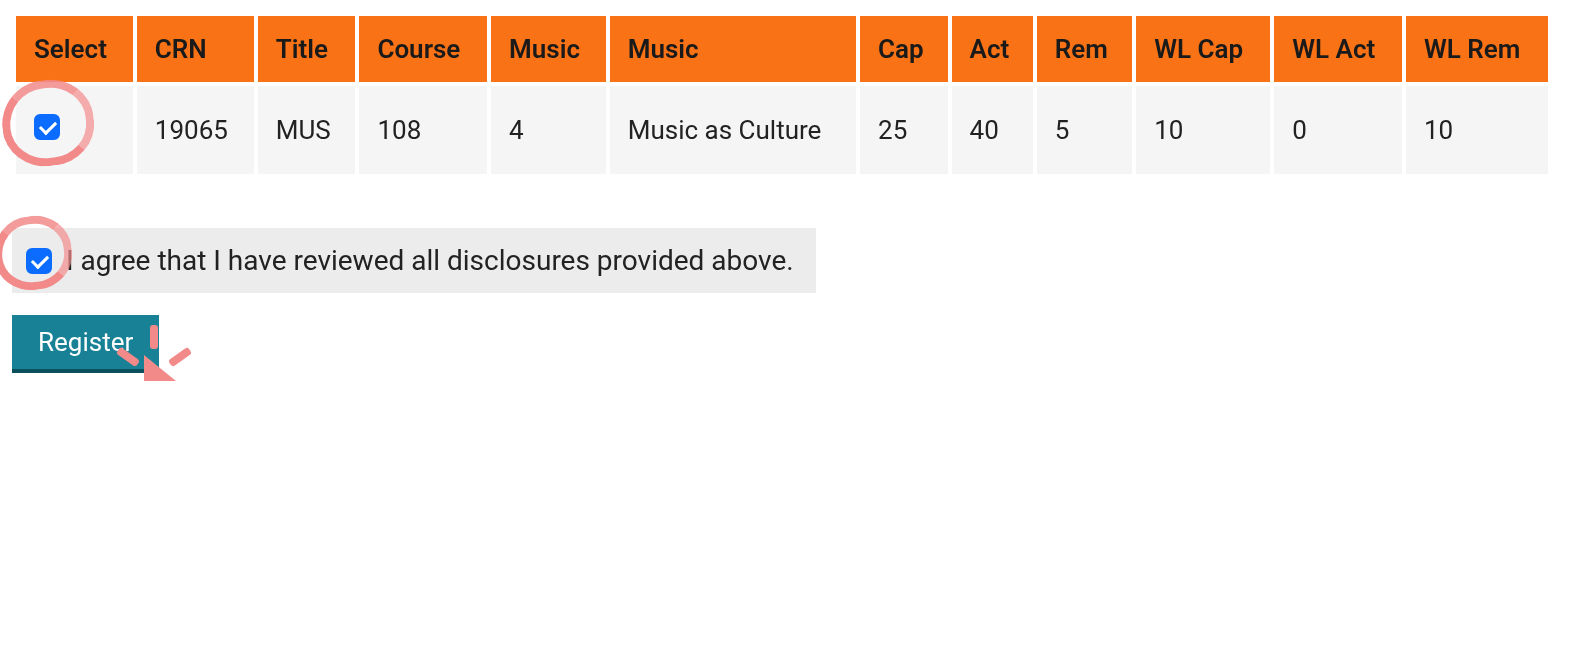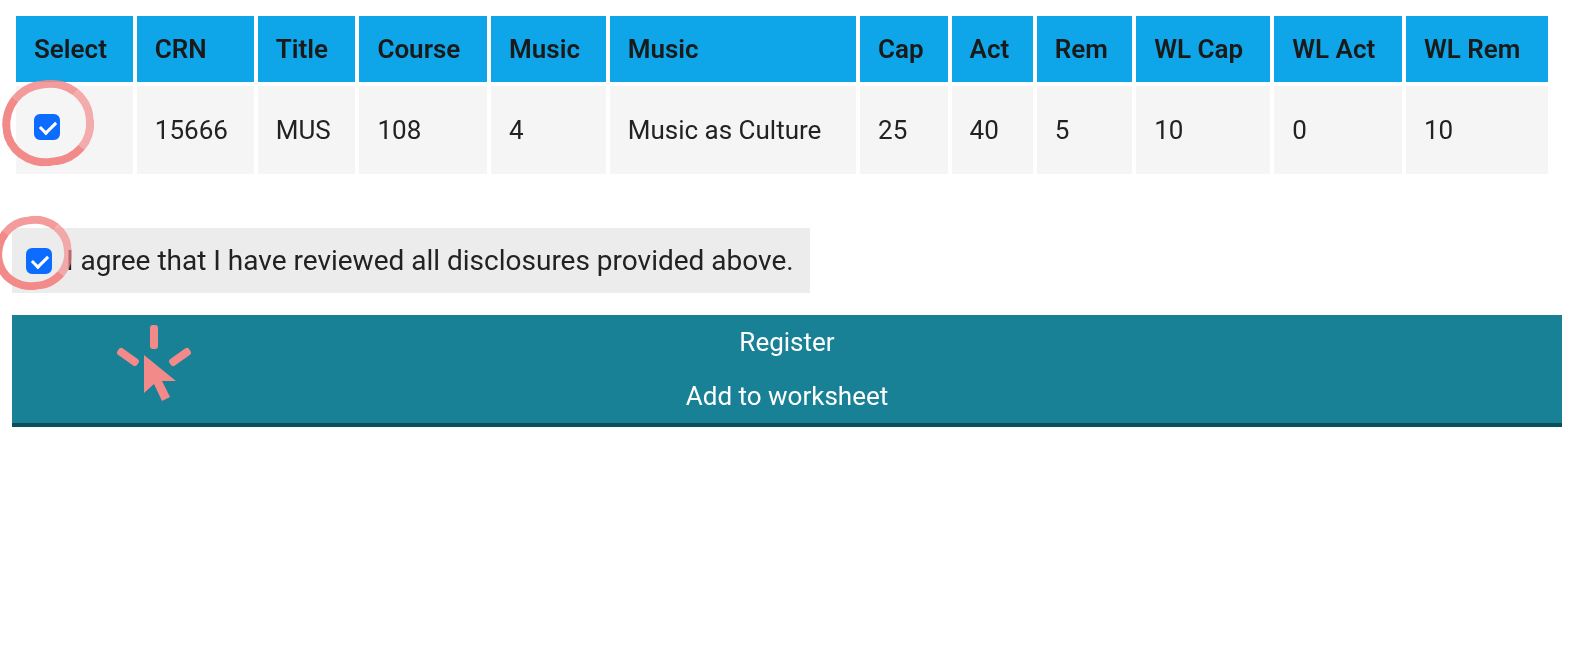--- a/index.html
+++ b/index.html
@@ -10,21 +10,21 @@
       font-size: 24px;
       color: #222;
     }
     table {
       border-collapse: separate;
       border-spacing: 4px;
       width: 100%;
       max-width: 1540px;
     }
     th {
-      background: #0ea5e9;
+      background: #f97316;
       text-align: left;
       font-weight: 600;
       padding: 18px 18px;
       font-size: 26px;
       color: #1a1a1a;
     }
     td {
       background: #f5f5f5;
       padding: 28px 18px;
       font-size: 26px;
@@ -67,30 +67,30 @@
       transform: rotate(-6deg);
       border-top-color: rgba(243,138,138,0.85);
       border-right-color: rgba(243,138,138,0.7);
     }
     .select-cell { position: relative; }
     .agree-wrap {
       margin-top: 50px;
       display: inline-flex;
       align-items: center;
       background: #ececec;
-      padding: 16px 16px 16px 14px;
+      padding: 16px 22px 16px 14px;
       position: relative;
     }
     .agree-wrap .chk { margin-right: 14px; }
     .agree-text { font-size: 28px; color: #222; }
     .btn-row {
       margin-top: 22px;
       display: flex;
+      gap: 18px;
       position: relative;
-      flex-direction: column;
     }
     .btn {
       background: #188196;
       color: #fff;
       border: none;
       padding: 12px 26px;
       font-size: 26px;
       cursor: pointer;
       box-shadow: 0 4px 0 0 #0c4f5c;
       font-family: inherit;
@@ -129,21 +129,21 @@
       <th>Act</th>
       <th>Rem</th>
       <th>WL Cap</th>
       <th>WL Act</th>
       <th>WL Rem</th>
     </tr>
   </thead>
   <tbody id="tbody">
       <tr>
         <td class="select-cell"><span class="chk checked"></span><span class="circle-annot" style="left: -14px; top: -6px;"></span></td>
-        <td>15666</td>
+        <td>19065</td>
         <td>MUS</td>
         <td>108</td>
         <td>4</td>
         <td>Music as Culture</td>
         <td>25</td>
         <td>40</td>
         <td>5</td>
         <td>10</td>
         <td>0</td>
         <td>10</td>
@@ -152,21 +152,20 @@
 </table>
 
 <div class="agree-wrap">
   <span id="circle-agree" class="circle-annot" style="left:-18px; top:-12px; width:78px; height:74px;"></span>
   <span id="agree-chk" class="chk checked"></span>
   <span class="agree-text">I agree that I have reviewed all disclosures provided above.</span>
 </div>
 
 <div class="btn-row">
   <button class="btn">Register</button>
-  <button class="btn">Add to worksheet</button>
   <div id="cursor-annot" class="cursor-annot">
     <span class="burst b1"></span>
     <span class="burst b2"></span>
     <span class="burst b3"></span>
     <svg width="50" height="56" viewBox="0 0 50 56">
       <path d="M4 2 L4 40 L14 31 L22 48 L30 44 L22 28 L36 28 Z" fill="#f38a8a"></path>
     </svg>
   </div>
 </div>
 

